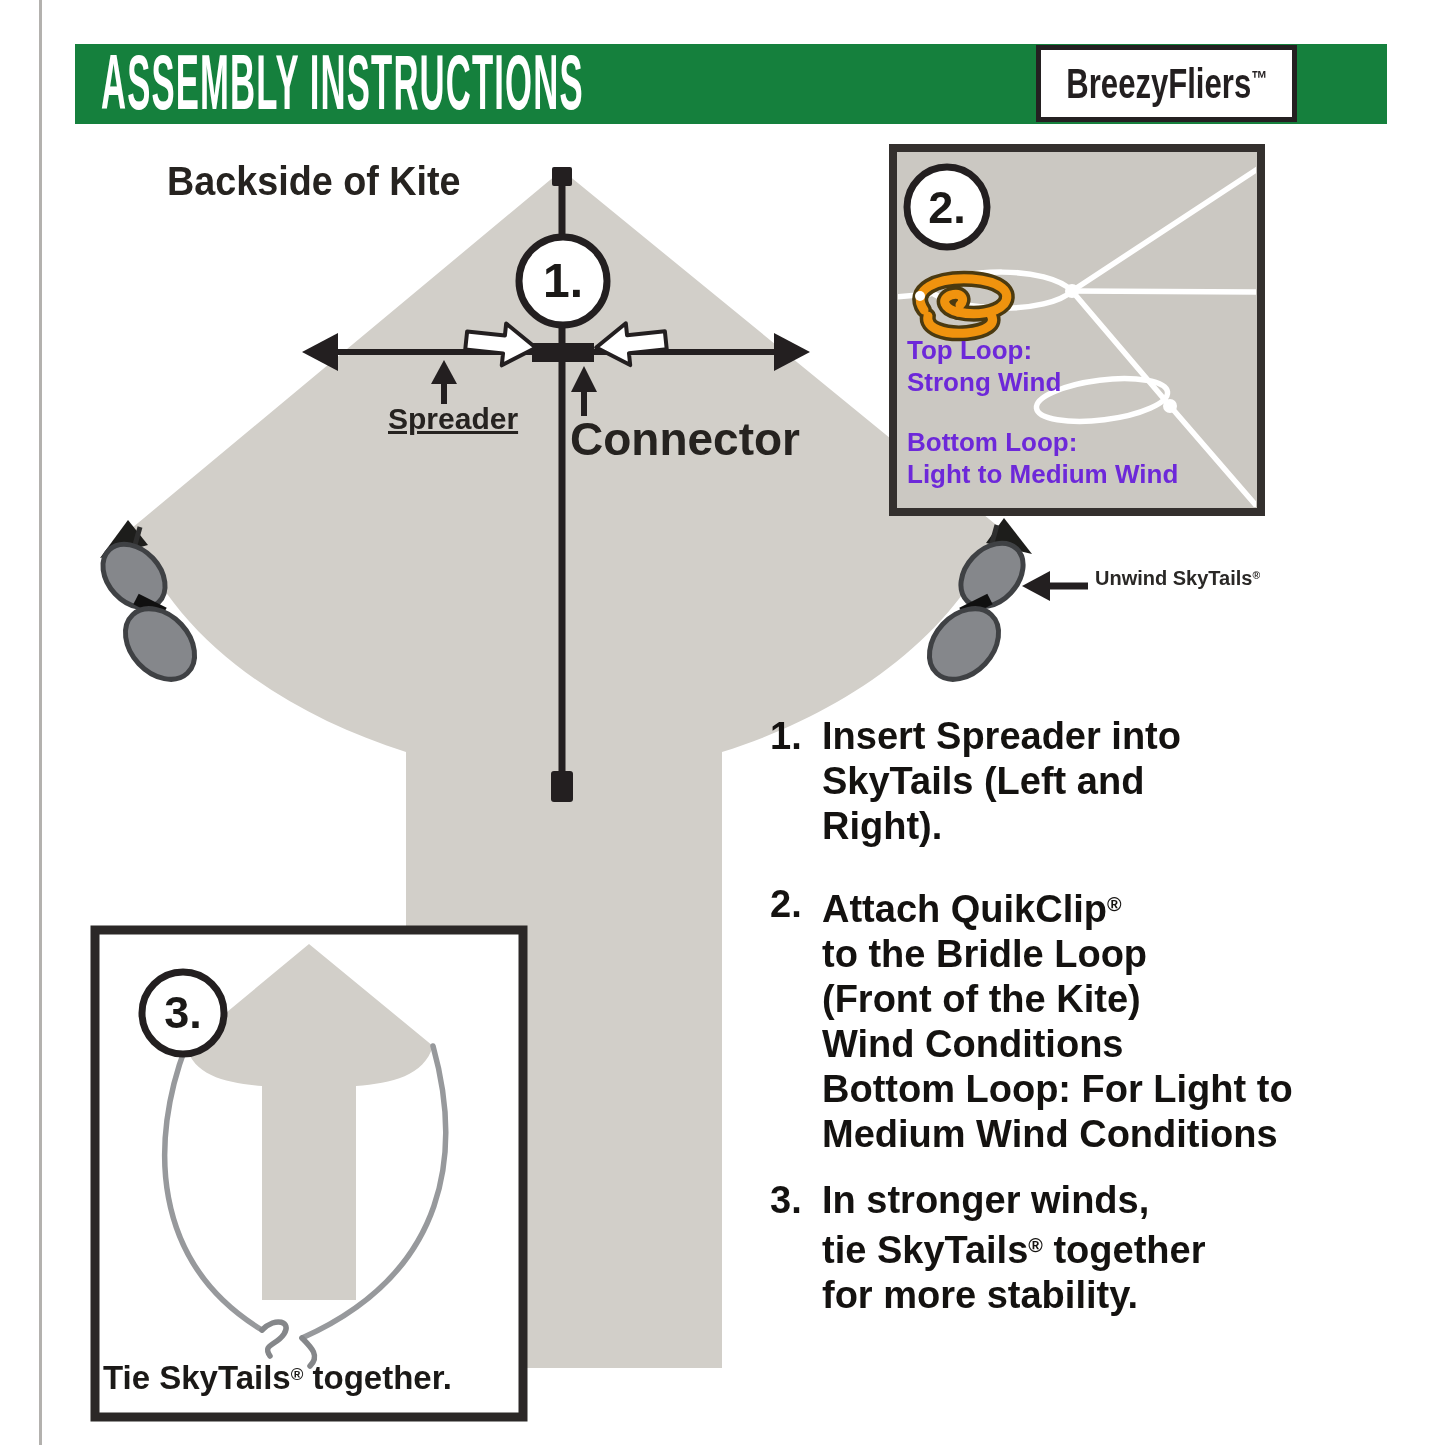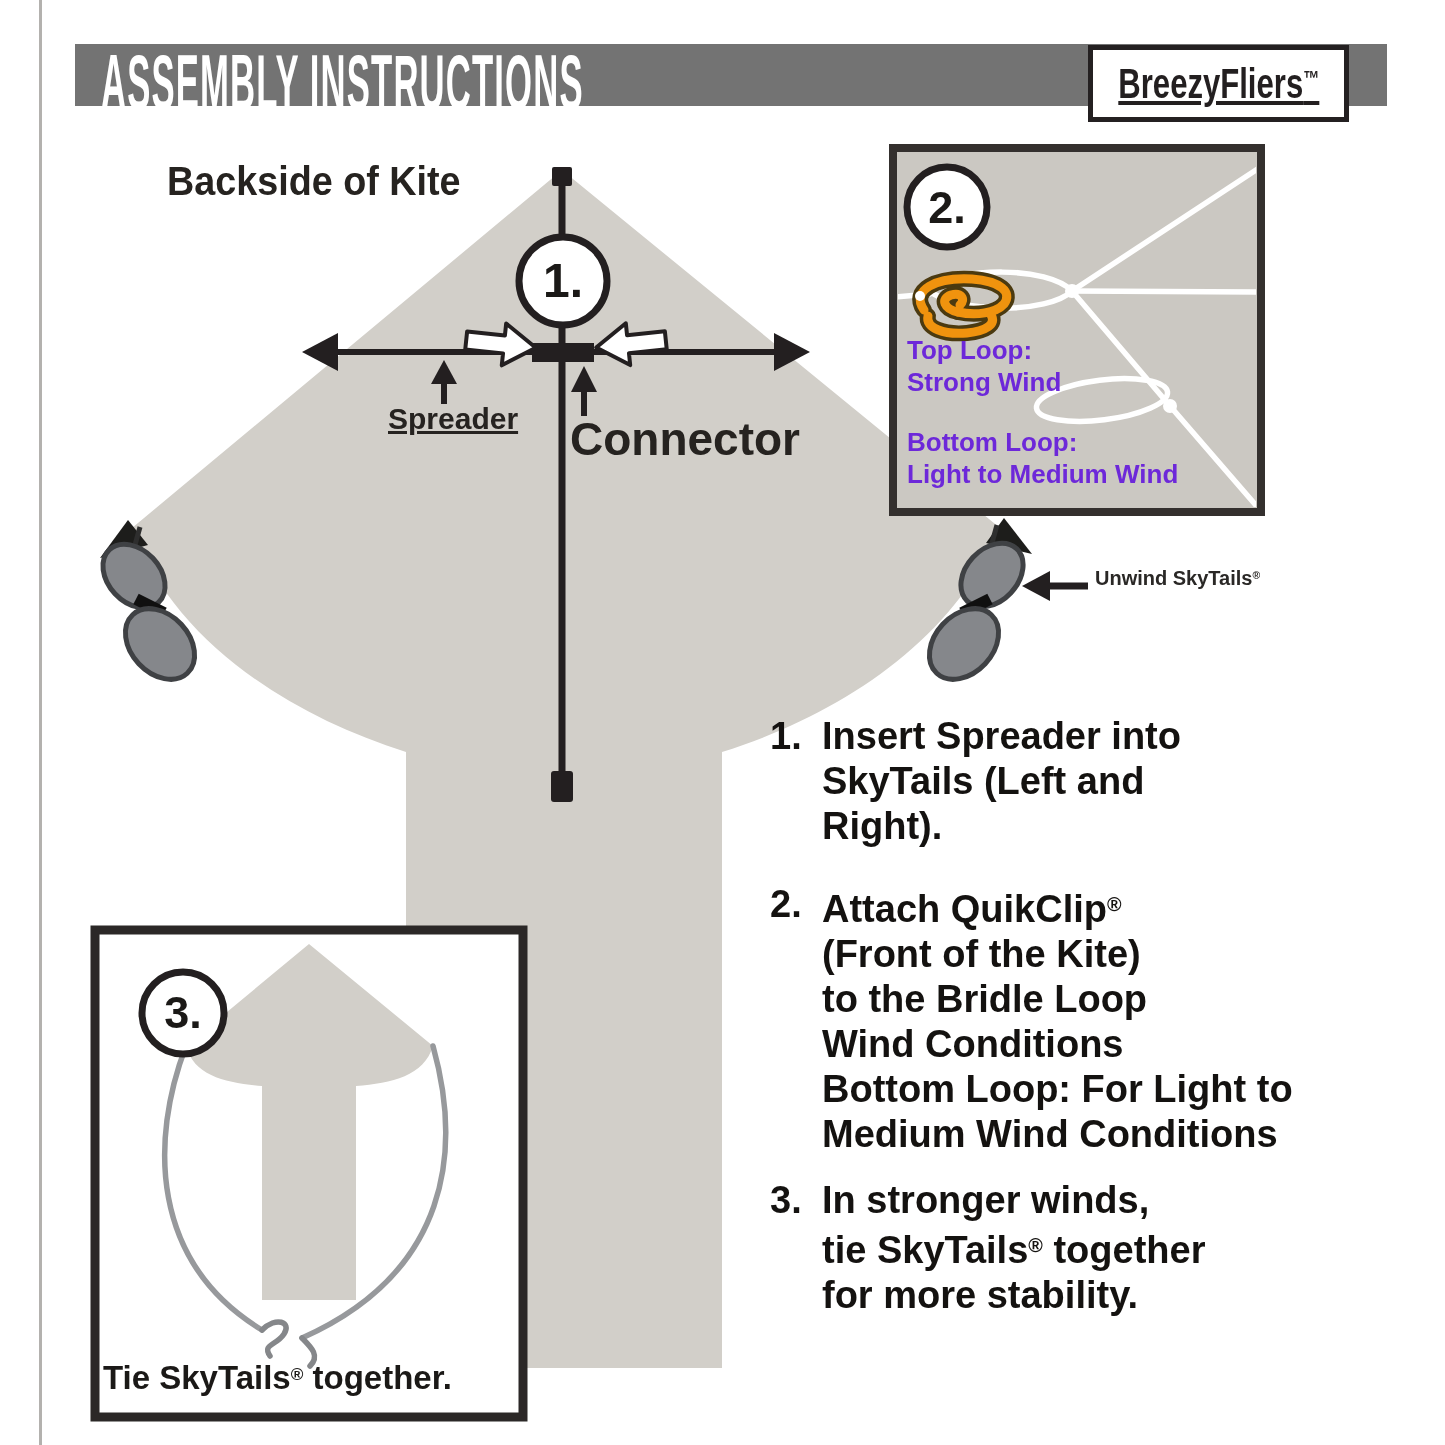--- a/index.html
+++ b/index.html
@@ -1,24 +1,24 @@
 <!DOCTYPE html>
 <html><head>
 <meta charset="utf-8">
 <style>
   html,body{margin:0;padding:0;background:#fff;}
   .page{position:relative;width:1445px;height:1445px;background:#ffffff;overflow:hidden;
         font-family:"Liberation Sans",sans-serif;color:#231f20;}
   .scanline{position:absolute;left:39px;top:0;width:3px;height:1445px;background:#b3b1ae;}
-  .headerbar{position:absolute;left:75px;top:44px;width:1312px;height:62px;background:#737373;}
+  .headerbar{position:absolute;left:75px;top:44px;width:1312px;height:80px;background:#15803d;}
   .bar-title{display:inline-block;font-weight:bold;font-size:62px;line-height:78px;color:#ffffff;
              white-space:nowrap;transform:scale(0.56,1.26);transform-origin:left center;
              margin-left:26px;letter-spacing:2px;}
-  .brandbox{position:absolute;left:1088px;top:45px;width:261px;height:77px;background:#ffffff;
-            border:5px solid #242021;box-sizing:border-box;display:flex;align-items:center;justify-content:center;text-decoration:underline;}
+  .brandbox{position:absolute;left:1036px;top:45px;width:261px;height:77px;background:#ffffff;
+            border:5px solid #242021;box-sizing:border-box;display:flex;align-items:center;justify-content:center;}
   .brand-text{font-weight:bold;font-size:42px;white-space:nowrap;transform:scaleX(0.74);transform-origin:center;}
   .lbl{position:absolute;font-weight:bold;white-space:nowrap;color:#262320;}
   .backside{left:167px;top:158px;font-size:41px;transform:scaleX(0.92);transform-origin:left top;}
   .badge{position:absolute;width:120px;text-align:center;font-weight:bold;color:#1b1917;}
   .badge1{left:503px;top:253px;font-size:48px;line-height:56px;}
   .badge2{left:887px;top:182px;font-size:45px;line-height:52px;}
   .badge3{left:123px;top:987px;font-size:45px;line-height:52px;}
   .spreader{left:388px;top:402px;font-size:30px;text-decoration:underline;}
   .connector{left:570px;top:412px;font-size:46px;}
   .looplbl{position:absolute;font-weight:bold;font-size:26px;line-height:32px;color:#6d28d9;white-space:nowrap;}
@@ -167,22 +167,22 @@
   <div class="instr">
       <div class="instr-item">
         <span class="instr-num">1.</span>
         <div class="instr-line">Insert Spreader into</div>
         <div class="instr-line">SkyTails (Left and</div>
         <div class="instr-line">Right).</div>
       </div>
       <div class="instr-item">
         <span class="instr-num">2.</span>
         <div class="instr-line">Attach QuikClip<span class="sup">®</span></div>
+        <div class="instr-line">to the Bridle Loop</div>
         <div class="instr-line">(Front of the Kite)</div>
-        <div class="instr-line">to the Bridle Loop</div>
         <div class="instr-line">Wind Conditions</div>
         <div class="instr-line">Bottom Loop: For Light to</div>
         <div class="instr-line">Medium Wind Conditions</div>
       </div>
       <div class="instr-item">
         <span class="instr-num">3.</span>
         <div class="instr-line">In stronger winds,</div>
         <div class="instr-line">tie SkyTails<span class="sup">®</span> together</div>
         <div class="instr-line">for more stability.</div>
       </div>

